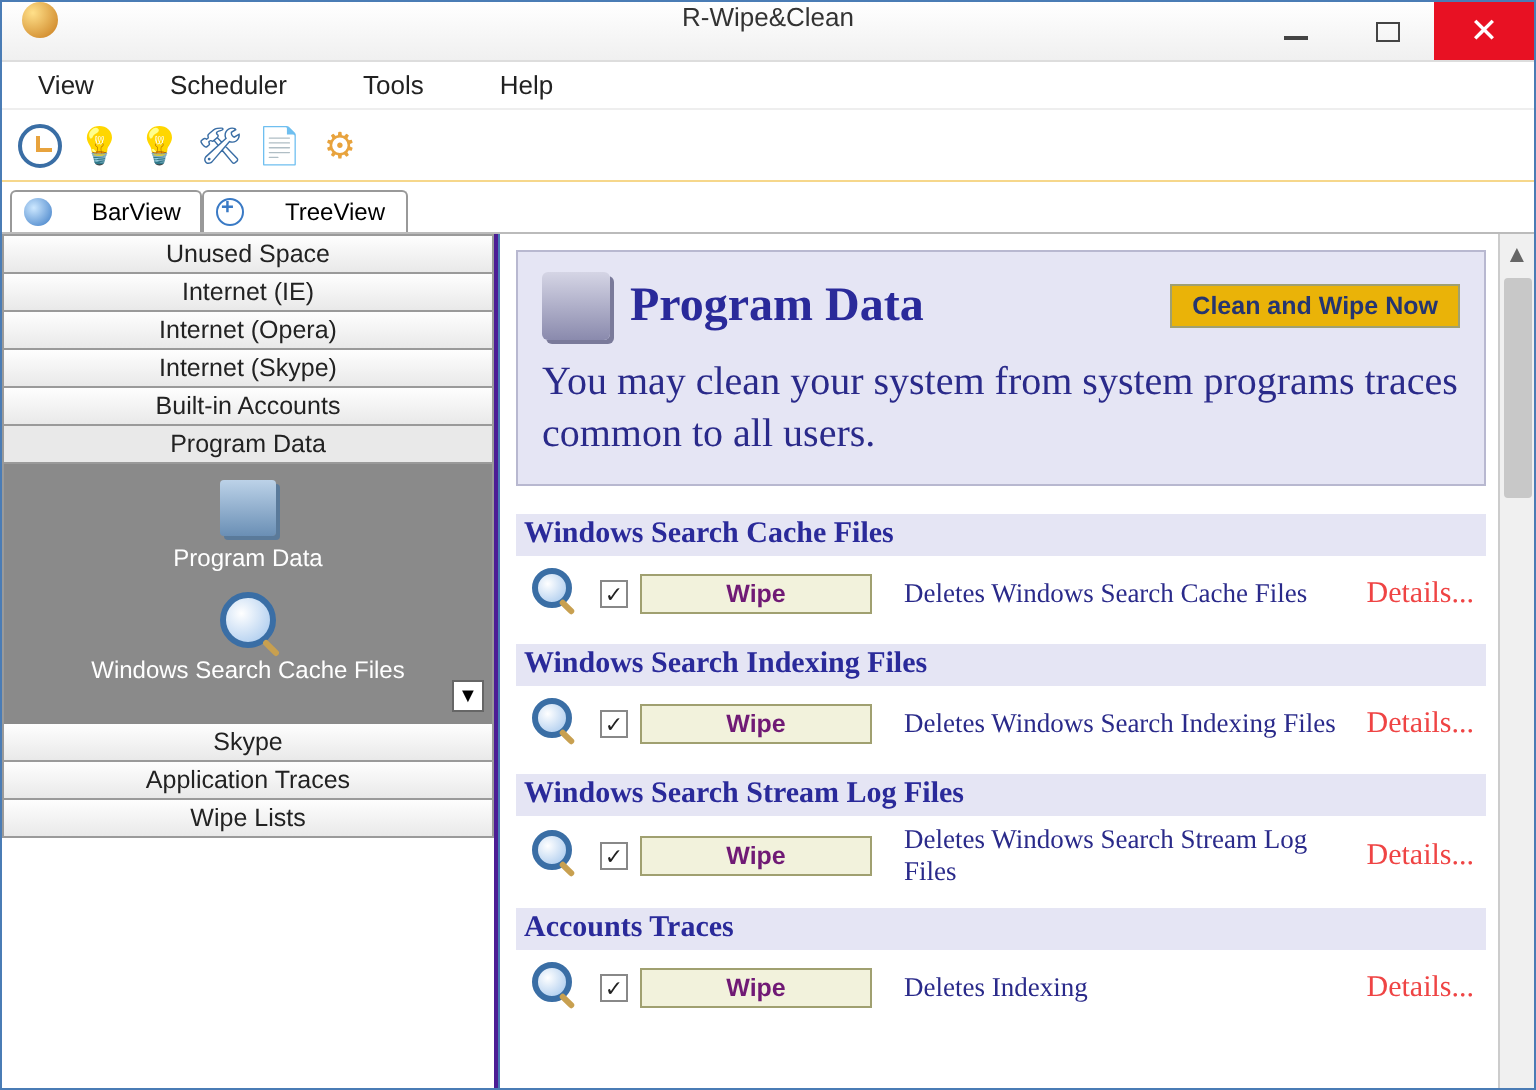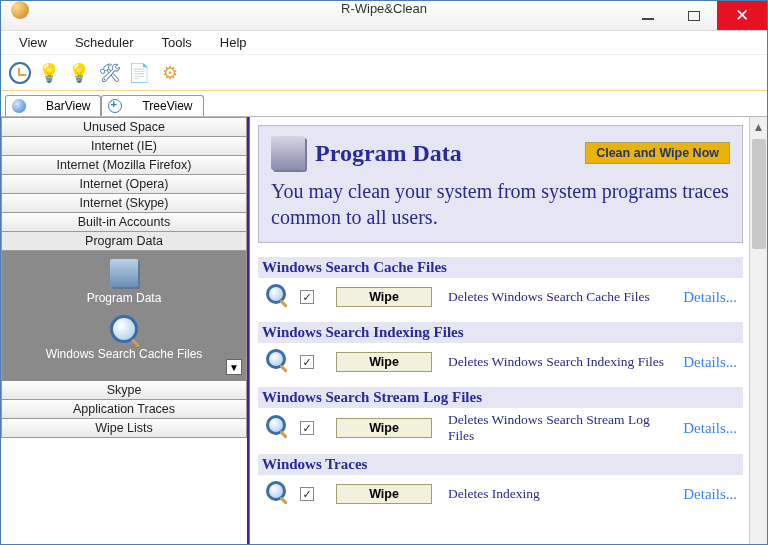--- a/index.html
+++ b/index.html
@@ -9,21 +9,21 @@
 .titlebar { height: 30px; background: linear-gradient(#fff, #f0f0f0); border-bottom: 1px solid #ddd; display: flex; align-items: flex-start; position: relative; }
 .titlebar .app-icon { width: 18px; height: 18px; margin-left: 10px; border-radius: 50%; background: radial-gradient(circle at 30% 30%, #ffe08a, #c87a1a); display: inline-block; }
 .titlebar .title { position: absolute; left: 50%; transform: translateX(-50%); color: #333; font-size: 13px; }
 .titlebar .win-controls { margin-left: auto; display: flex; height: 100%; }
 .titlebar .win-btn { width: 46px; height: 100%; display: flex; align-items: center; justify-content: center; font-size: 14px; color: #444; }
 .titlebar .win-btn.close { background: #e81123; color: #fff; font-size: 17px; width: 50px; }
 .titlebar .win-btn.min span { display:block; width:12px; height:2px; background:#444; margin-top:6px; }
 .titlebar .win-btn.max span { display:block; width:12px; height:10px; border:1px solid #444; }
 
 
-.menubar { height: 24px; background:#fff; display: flex; align-items: center; padding: 0 8px; gap: 8px; border-bottom: 1px solid #eee; }
+.menubar { height: 24px; background:#fff; display: flex; align-items: center; padding: 0 8px; gap: 18px; border-bottom: 1px solid #eee; }
 .menubar .menu-item { padding: 3px 10px; color:#222; }
 
 
 .toolbar { height: 36px; background:#fff; display:flex; align-items:center; padding: 0 8px; gap: 8px; border-bottom: 1px solid #f6d78b; }
 .toolbar .tool { width: 22px; height: 22px; display:flex; align-items:center; justify-content:center; font-size:18px; }
 .tool.clock { position:relative; }
 .tool.clock::before { content:""; width:18px; height:18px; border:2px solid #3a6ea5; border-radius:50%; position:absolute; }
 .tool.clock::after { content:""; width:6px; height:6px; border-left:2px solid #e8a33d; border-bottom:2px solid #e8a33d; position:absolute; top:6px; left:9px; }
 .tool.bulb-off { color:#bbb; }
 .tool.wrench { color:#3a6ea5; }
@@ -69,23 +69,23 @@
 .header-title { color:#2a2a9a; font-size:24px; font-weight:bold; font-family: Georgia, serif; flex:1; }
 .clean-btn { background:#eab308; border:1px solid #a0a070; padding:3px 10px; font-size:12.5px; color:#253570; font-weight:bold; }
 .header-desc { color:#2a2a8a; font-size:20px; font-family: Georgia, serif; margin-top:8px; line-height:1.3; }
 
 .section-head { background:#e5e5f4; color:#2a2a9a; font-weight:bold; font-size:15px; font-family: Georgia, serif; padding:2px 4px; margin-top:6px; }
 .section-row { display:flex; align-items:center; padding:4px 2px 4px 6px; gap:6px; }
 .row-icon { width:30px; height:30px; position:relative; flex-shrink:0; }
 .row-icon .mag2 { width:20px; height:20px; border-radius:50%; border:3px solid #3a6ea5; background: radial-gradient(circle at 35% 35%, #fff, #a0c4ec); position:absolute; top:2px; left:2px; }
 .row-icon .mag2::after { content:""; position:absolute; width:3px; height:9px; background:#c8a050; bottom:-7px; right:-2px; transform:rotate(-45deg); border-radius:2px; }
 .chk { width:14px; height:14px; border:1px solid #888; background:#fff; display:flex; align-items:center; justify-content:center; font-size:11px; color:#222; flex-shrink:0; }
-.wipe-btn { background:#f2f2dc; border:1px solid #a0a070; width:96px; text-align:center; padding:2px 0; font-size:12.5px; font-weight:bold; color:#000000; flex-shrink:0; margin-left:16px; }
+.wipe-btn { background:#f2f2dc; border:1px solid #a0a070; width:116px; text-align:center; padding:2px 0; font-size:12.5px; font-weight:bold; color:#701a75; flex-shrink:0; margin-left:0; }
 .row-desc { color:#2a2a8a; font-size:13.5px; flex:1; padding-left:10px; line-height:1.2; font-family: Georgia, serif; }
-.details { color:#3b82f6; font-size:15px; font-family: Georgia, serif; padding-right:4px; }
+.details { color:#ef4444; font-size:15px; font-family: Georgia, serif; padding-right:4px; }
 </style>
 </head>
 <body>
 
 <div class="titlebar">
   <span class="app-icon"></span>
   <span class="title">R-Wipe&amp;Clean</span>
   <div class="win-controls">
     <div class="win-btn min">
         <span></span>
@@ -122,21 +122,20 @@
     <span class="tab-icon tree"></span>
     <span>TreeView</span>
   </div>
 </div>
 
 <div class="main">
 
   <div class="sidebar">
     <div class="side-item">Unused Space</div>
     <div class="side-item">Internet (IE)</div>
-    <div class="side-item">Internet (Mozilla Firefox)</div>
     <div class="side-item">Internet (Opera)</div>
     <div class="side-item">Internet (Skype)</div>
     <div class="side-item">Built-in Accounts</div>
     <div class="side-item active">Program Data</div>
 
     <div class="side-expand">
       <div class="exp-block">
         <span class="exp-icon folders"></span>
         <div class="exp-label">Program Data</div>
       </div>
@@ -190,21 +189,21 @@
       <div class="section-row">
         <div class="row-icon">
             <div class="mag2"></div>
           </div>
         <div class="chk">✓</div>
         <div class="wipe-btn">Wipe</div>
         <div class="row-desc">Deletes Windows Search Stream Log Files</div>
         <div class="details">Details...</div>
       </div>
 
-      <div class="section-head">Windows Traces</div>
+      <div class="section-head">Accounts Traces</div>
       <div class="section-row">
         <div class="row-icon">
             <div class="mag2"></div>
           </div>
         <div class="chk">✓</div>
         <div class="wipe-btn">Wipe</div>
         <div class="row-desc">Deletes Indexing</div>
         <div class="details">Details...</div>
       </div>
 

